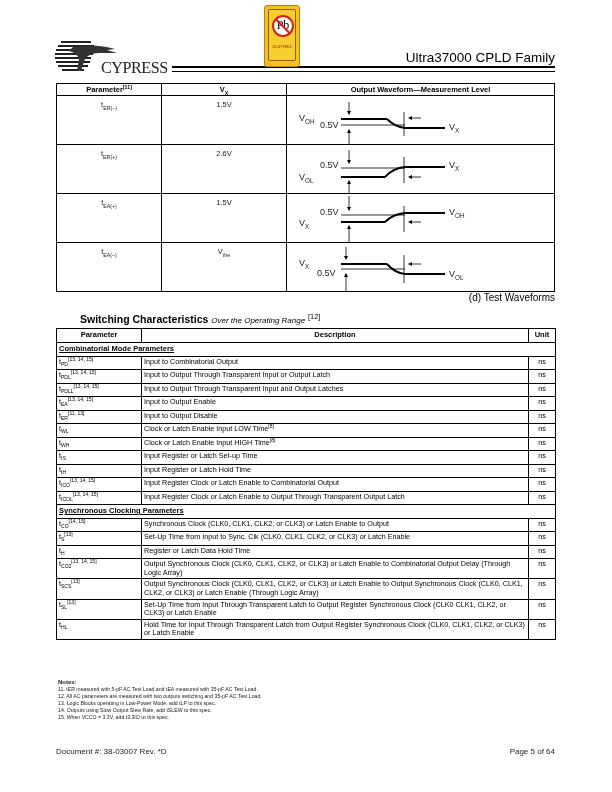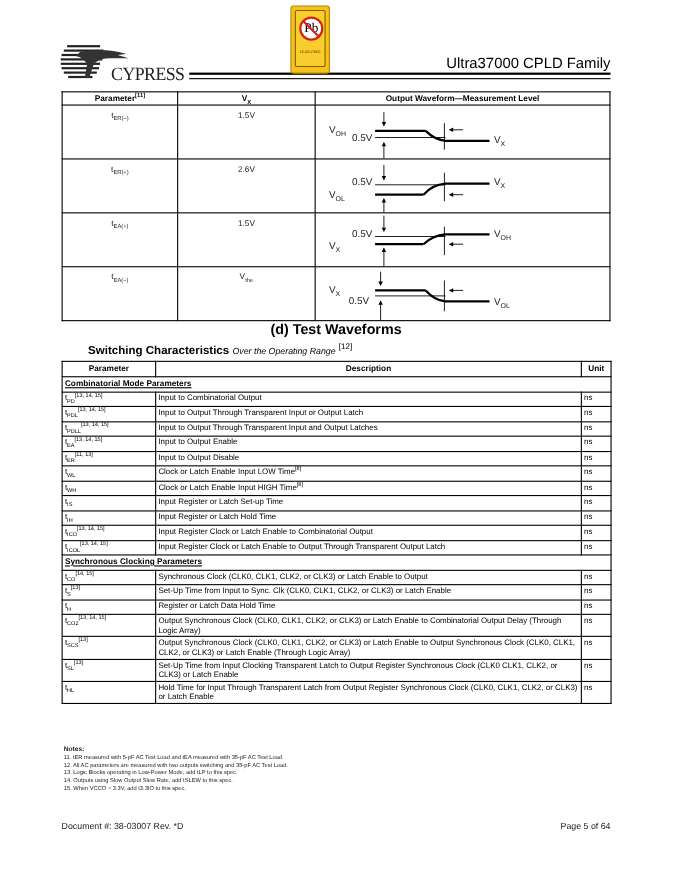--- a/index.html
+++ b/index.html
@@ -24,34 +24,34 @@
   .wf-table td, .wf-table th { border: 1px solid #000; padding: 0; vertical-align: top; }
   .wf-table th { height: 11px; font-size: 7.5px; font-weight: bold; text-align: center; vertical-align: middle; }
   .wf-row td { height: 48px; }
   .c1 { width: 104px; text-align: center; }
   .c2 { width: 124px; text-align: center; }
   .c3 { position: relative; }
   .cell-txt { display: inline-block; margin-top: 4px; font-size: 7.5px; color: #222; }
   sub, sup { font-size: 70%; line-height: 0; }
   .wf-svg { position: absolute; left: 0; top: 0; }
   .wf-lbl { position: absolute; font-size: 9px; color: #222; }
-  .caption { left: 56px; top: 292px; width: 499px; text-align: center; font-size: 13px; font-weight: bold; }
+  .caption { left: 56px; top: 292px; width: 499px; text-align: right; font-size: 10px; font-weight: normal; }
 
   
   .sc-title { left: 56px; top: 313px; font-size: 10.5px; }
   .sc-title b { font-size: 10.5px; padding-left: 24px; }
   .sc-title span.sub { font-size: 8px; font-weight: normal; font-style: italic; }
   .sc-table { left: 56px; top: 328px; width: 500px; font-size: 7.2px; }
   .sc-table td, .sc-table th { border: 1px solid #000; padding: 1px 2px; vertical-align: top; line-height: 1.2; }
   .sc-table th { font-weight: bold; text-align: center; height: 11px; padding: 1px 2px; font-size: 7.5px; }
   .sc-table td { height: 10.5px; }
   .sc-table .sect td { font-weight: bold; font-size: 7.5px; text-decoration: underline; }
   .p-col { width: 80px; }
   .u-col { width: 22px; text-align: center; }
-  .sc-table td.unit { text-align: left; }
+  .sc-table td.unit { text-align: center; }
 
   .notes { left: 58px; top: 678px; font-size: 5.2px; line-height: 1.35; color: #222; }
   .notes .nh { font-weight: bold; font-size: 6px; }
   .footer-l { left: 56px; top: 747px; font-size: 8px; color: #222; }
   .footer-r { right: 57px; top: 747px; font-size: 8px; color: #222; }
 </style>
 </head>
 <body>
 
 <div class="abs logo">
@@ -276,21 +276,21 @@
         <td><span>Output Synchronous Clock (CLK0, CLK1, CLK2, or CLK3) or Latch Enable to Combinatorial Output Delay (Through Logic Array)</span><sup></sup></td>
         <td class="unit">ns</td>
       </tr>
       <tr>
         <td class="p-col"><span>t</span><sub>SCS</sub><sup>[13]</sup></td>
         <td><span>Output Synchronous Clock (CLK0, CLK1, CLK2, or CLK3) or Latch Enable to Output Synchronous Clock (CLK0, CLK1, CLK2, or CLK3) or Latch Enable (Through Logic Array)</span><sup></sup></td>
         <td class="unit">ns</td>
       </tr>
       <tr>
         <td class="p-col"><span>t</span><sub>SL</sub><sup>[13]</sup></td>
-        <td><span>Set-Up Time from Input Clocking Transparent Latch to Output Register Synchronous Clock (CLK0 CLK1, CLK2, or CLK3) or Latch Enable</span><sup></sup></td>
+        <td><span>Set-Up Time from Input Through Transparent Latch to Output Register Synchronous Clock (CLK0 CLK1, CLK2, or CLK3) or Latch Enable</span><sup></sup></td>
         <td class="unit">ns</td>
       </tr>
       <tr>
         <td class="p-col"><span>t</span><sub>HL</sub><sup></sup></td>
         <td><span>Hold Time for Input Through Transparent Latch from Output Register Synchronous Clock (CLK0, CLK1, CLK2, or CLK3) or Latch Enable</span><sup></sup></td>
         <td class="unit">ns</td>
       </tr>
     </tbody>
 </table>
 

